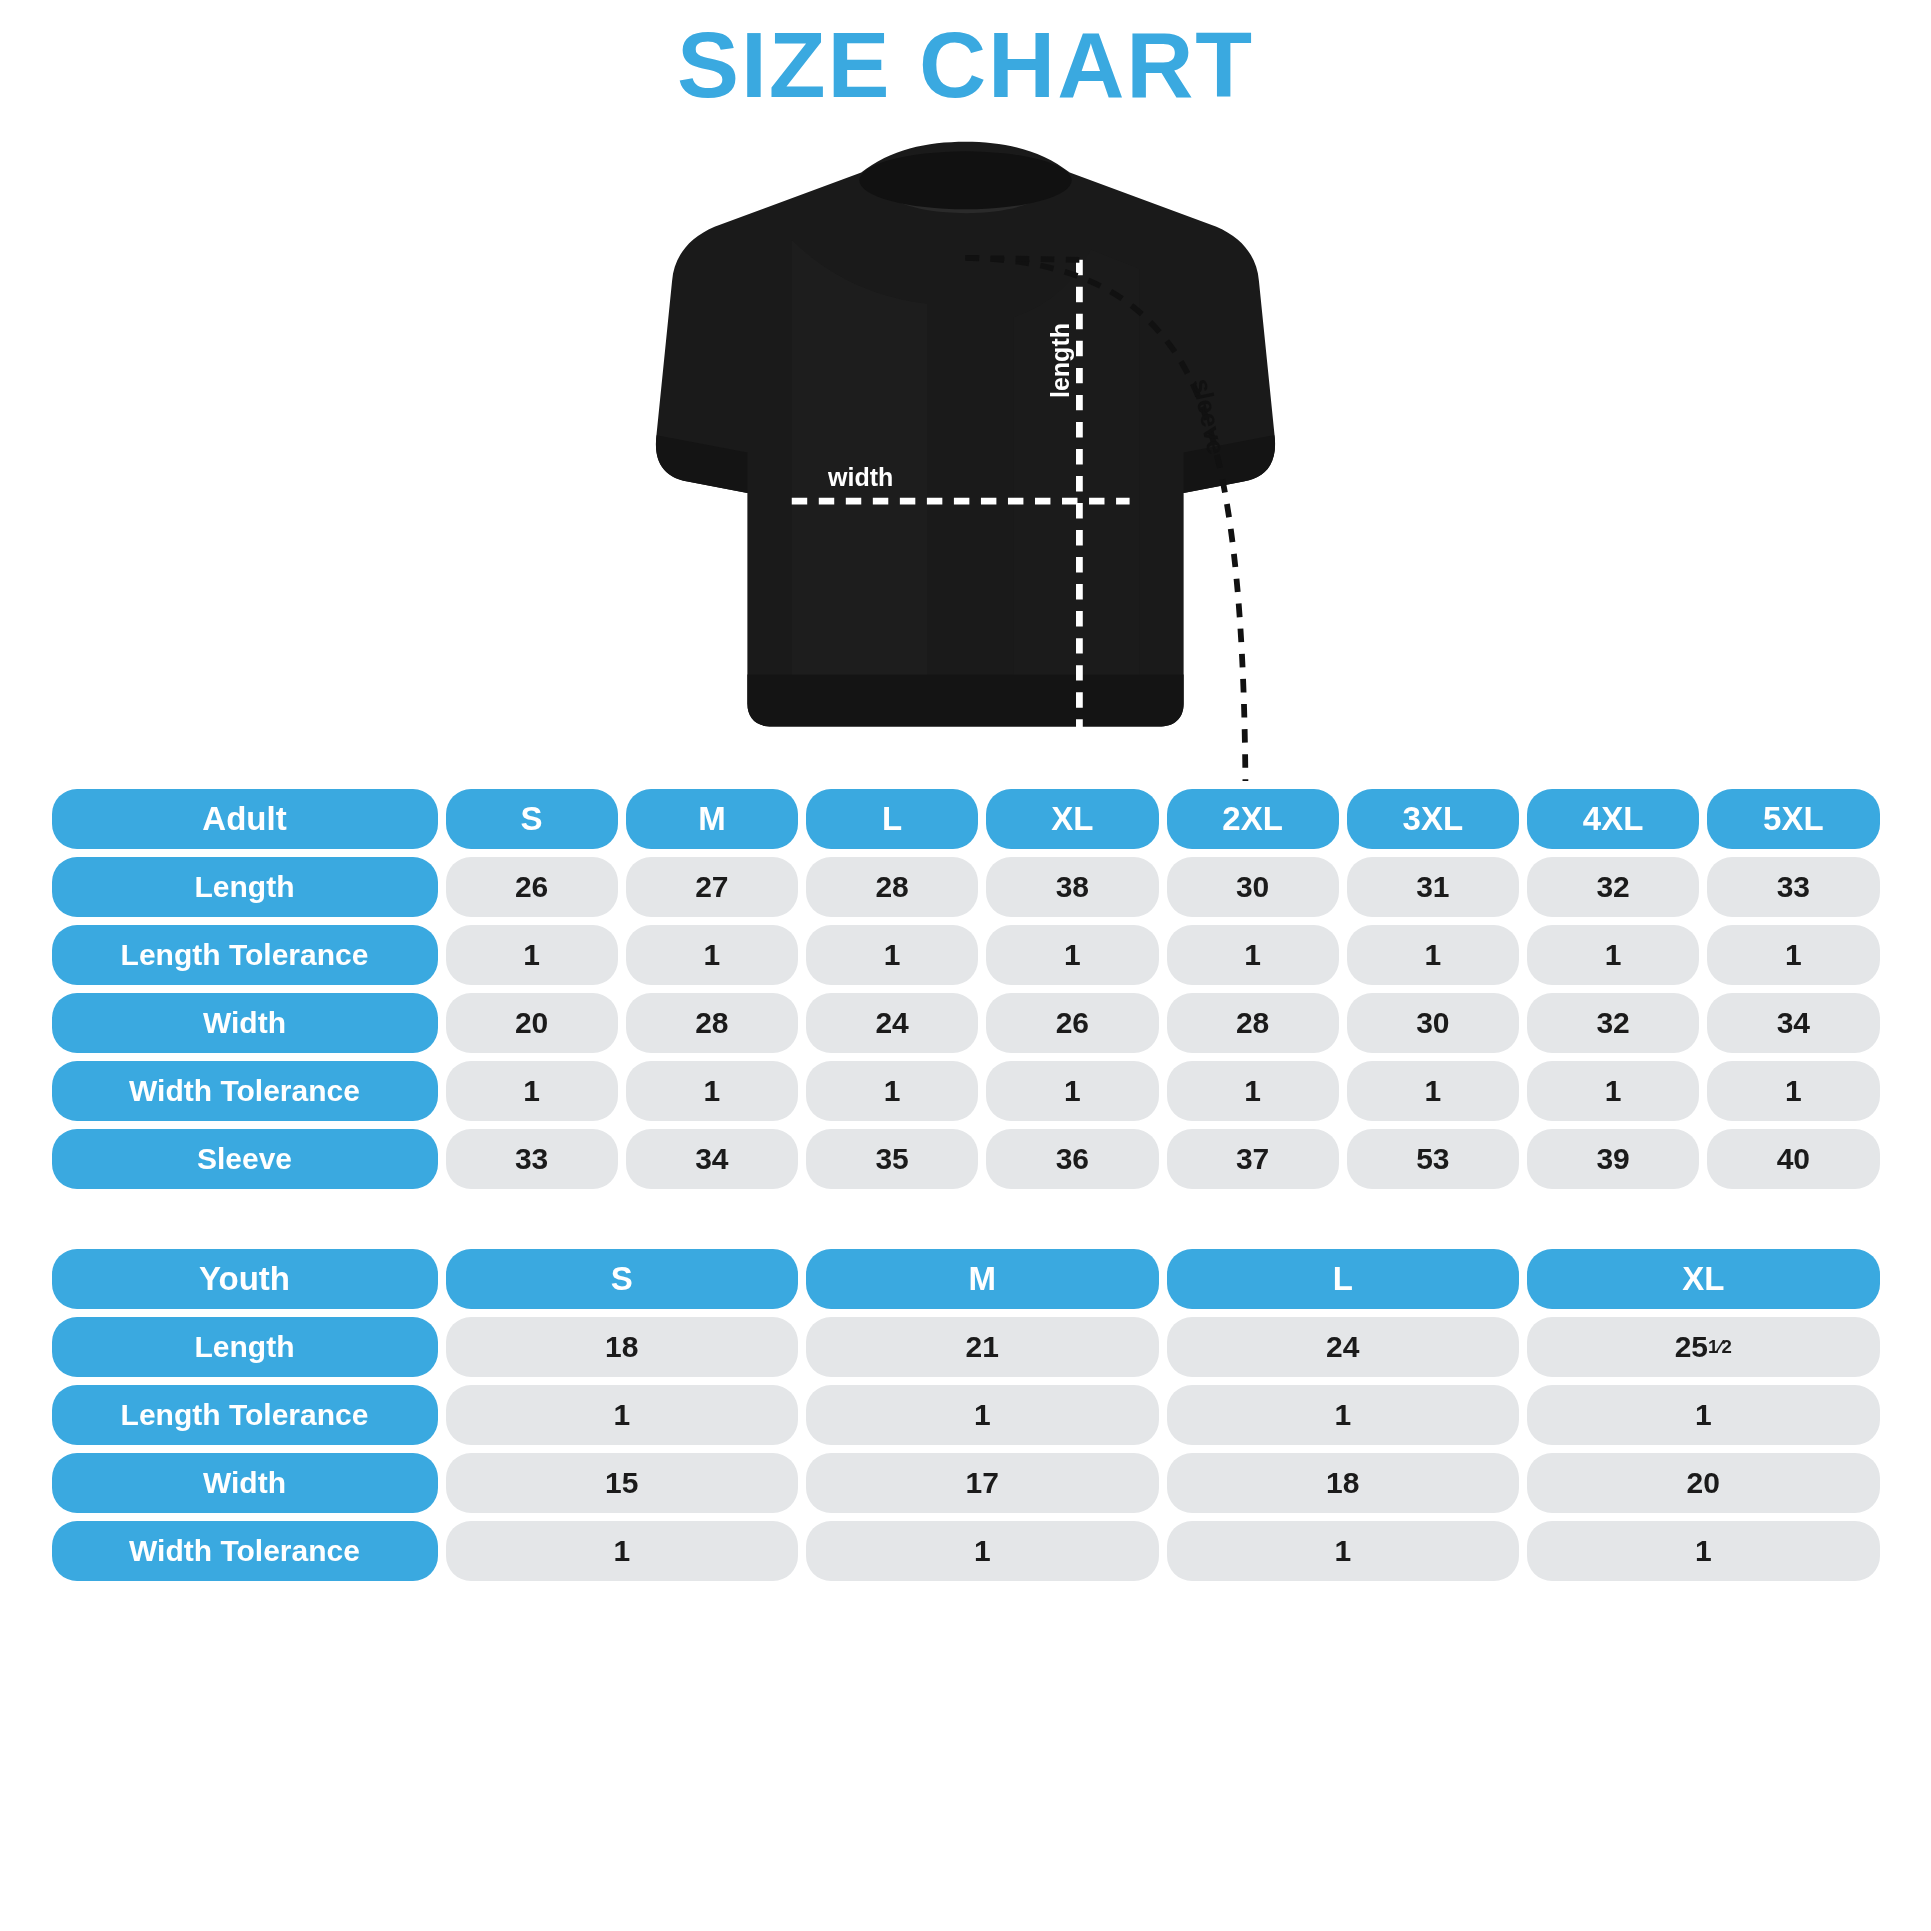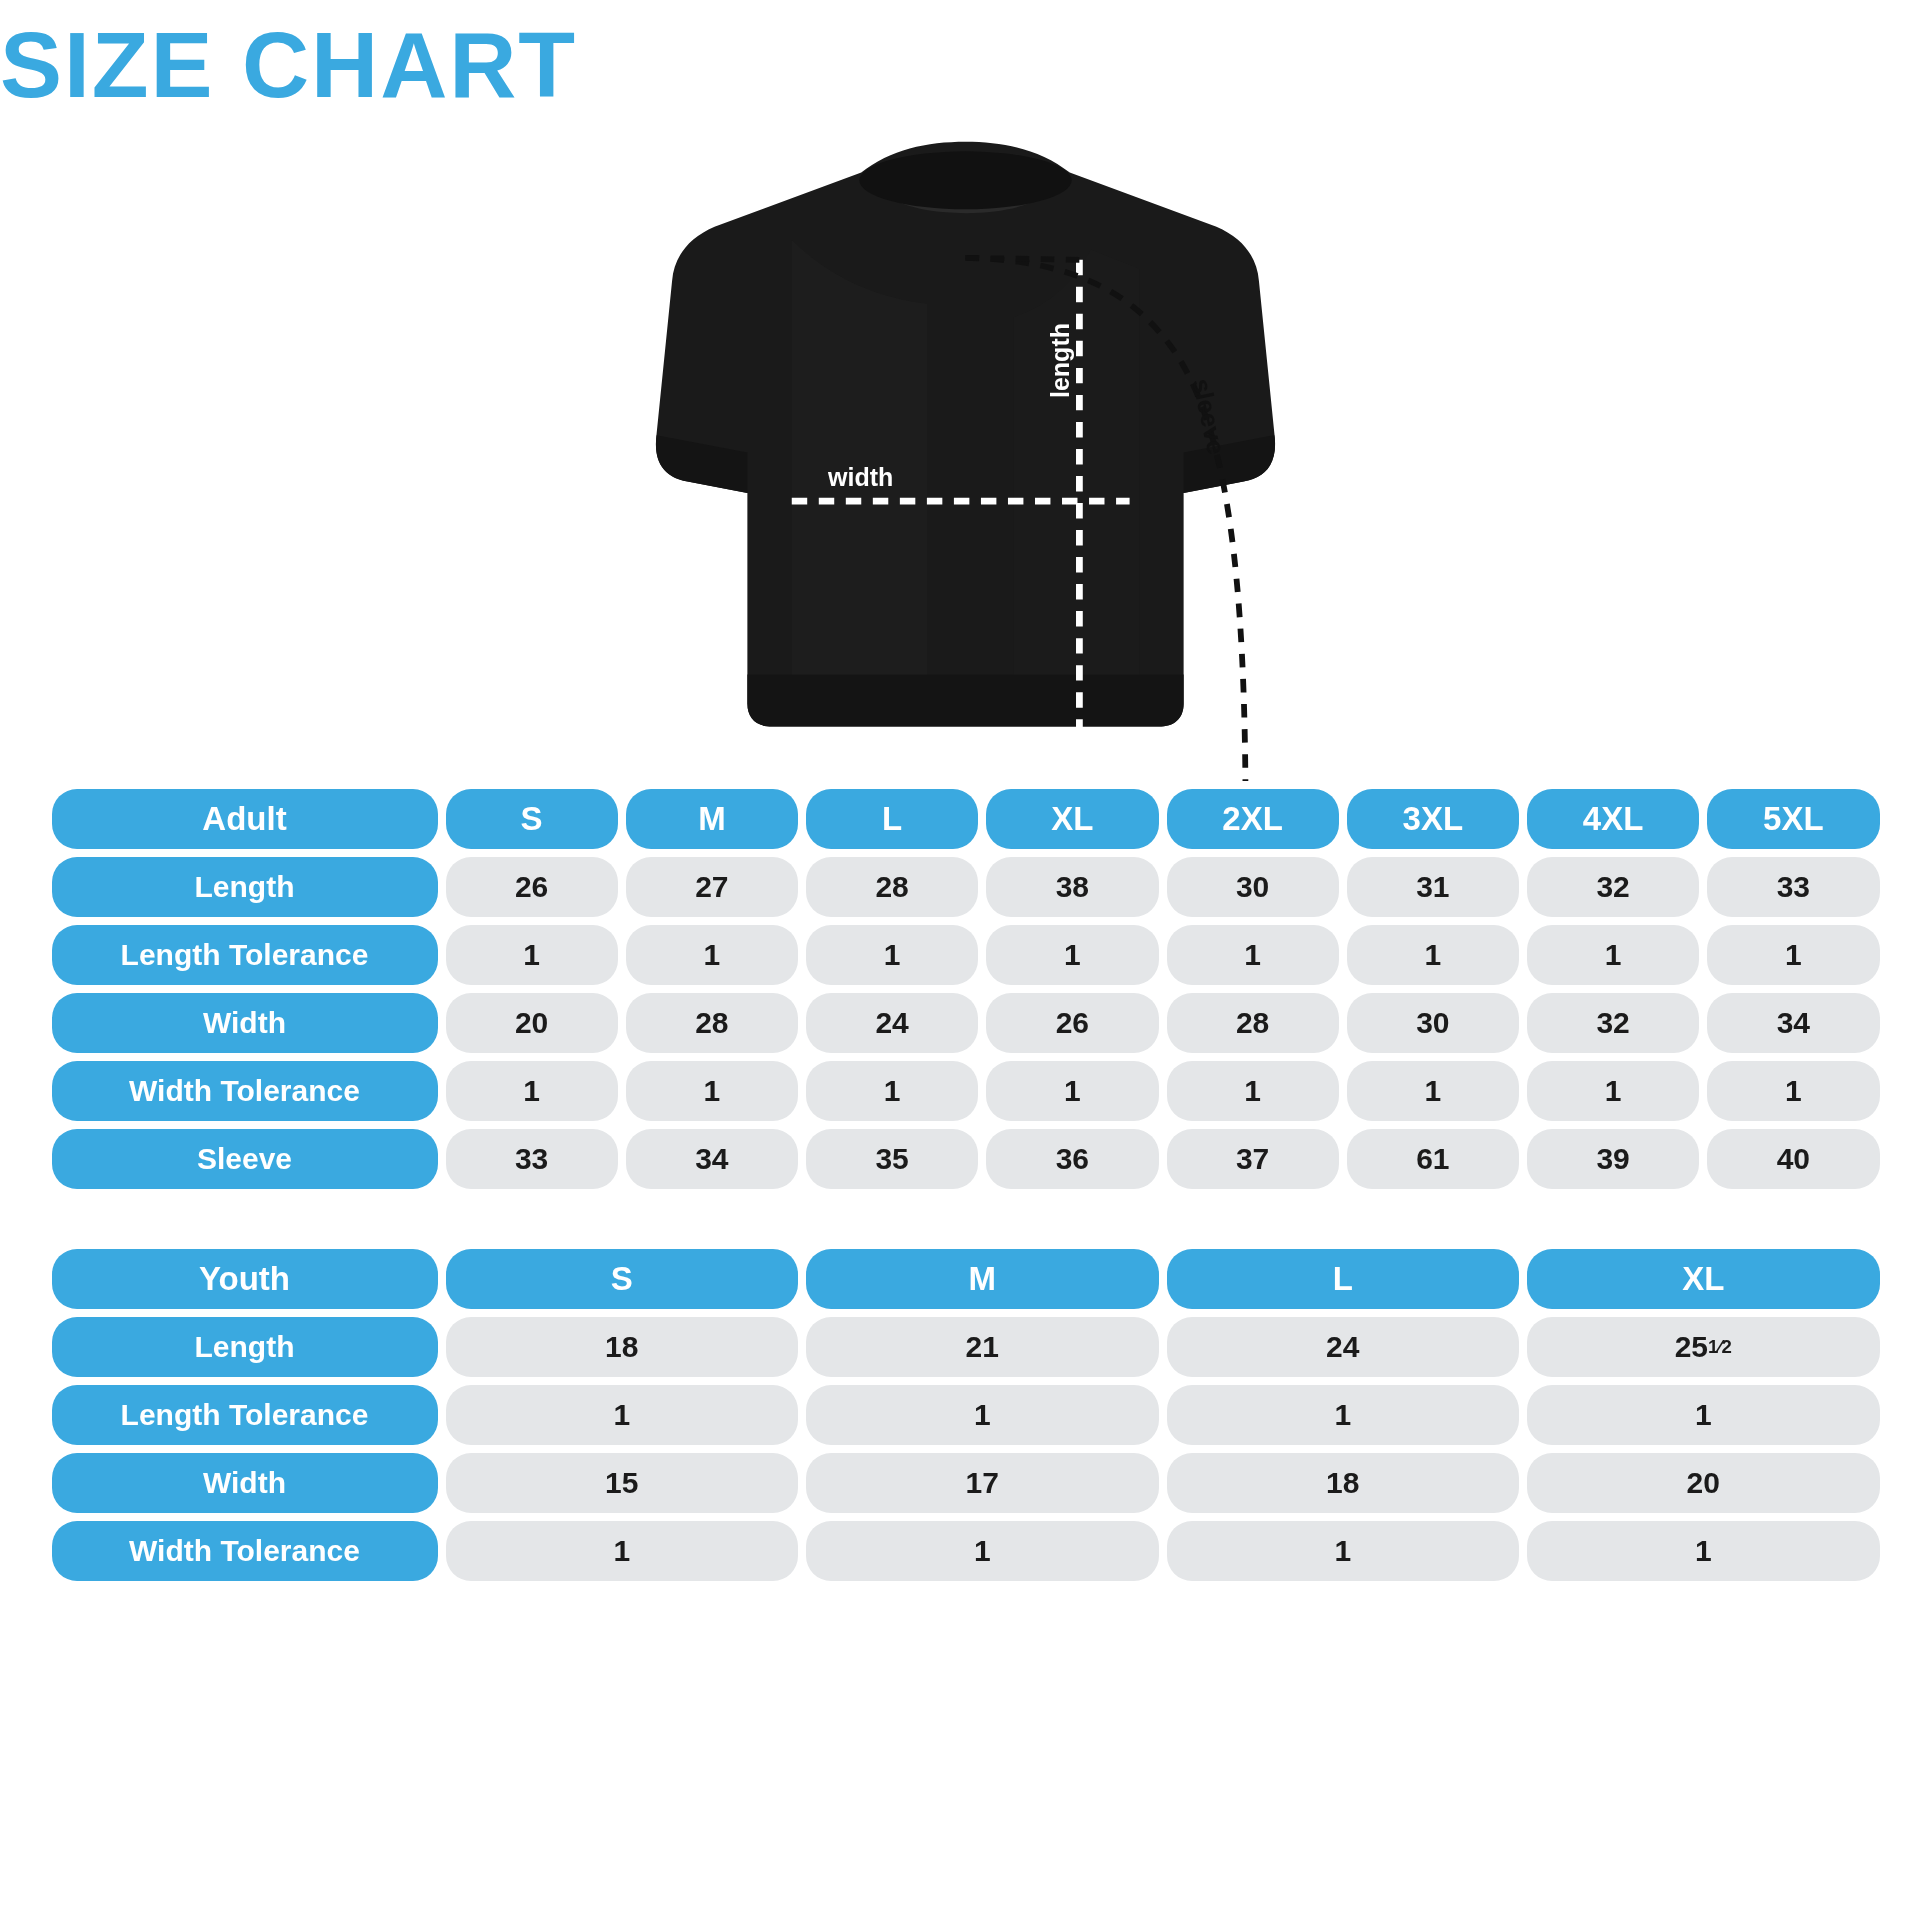--- a/index.html
+++ b/index.html
@@ -15,20 +15,21 @@
   }
   .page {
     position: relative;
     width: 1931px;
     height: 1931px;
     box-sizing: border-box;
   }
 
   
   .title {
+    text-align: center;
     font-size: 93px;
     font-weight: bold;
     letter-spacing: 1.9px;
     color: #3aa9e0;
     padding-top: 17.4px;
     line-height: 1.05;
   }
 
   
   .garment-wrap {
@@ -334,21 +335,21 @@
         <td>
             <div class="cell data">35</div>
           </td>
         <td>
             <div class="cell data">36</div>
           </td>
         <td>
             <div class="cell data">37</div>
           </td>
         <td>
-            <div class="cell data">61</div>
+            <div class="cell data">53</div>
           </td>
         <td>
             <div class="cell data">39</div>
           </td>
         <td>
             <div class="cell data">40</div>
           </td>
       </tr>
     </tbody>
   </table>

